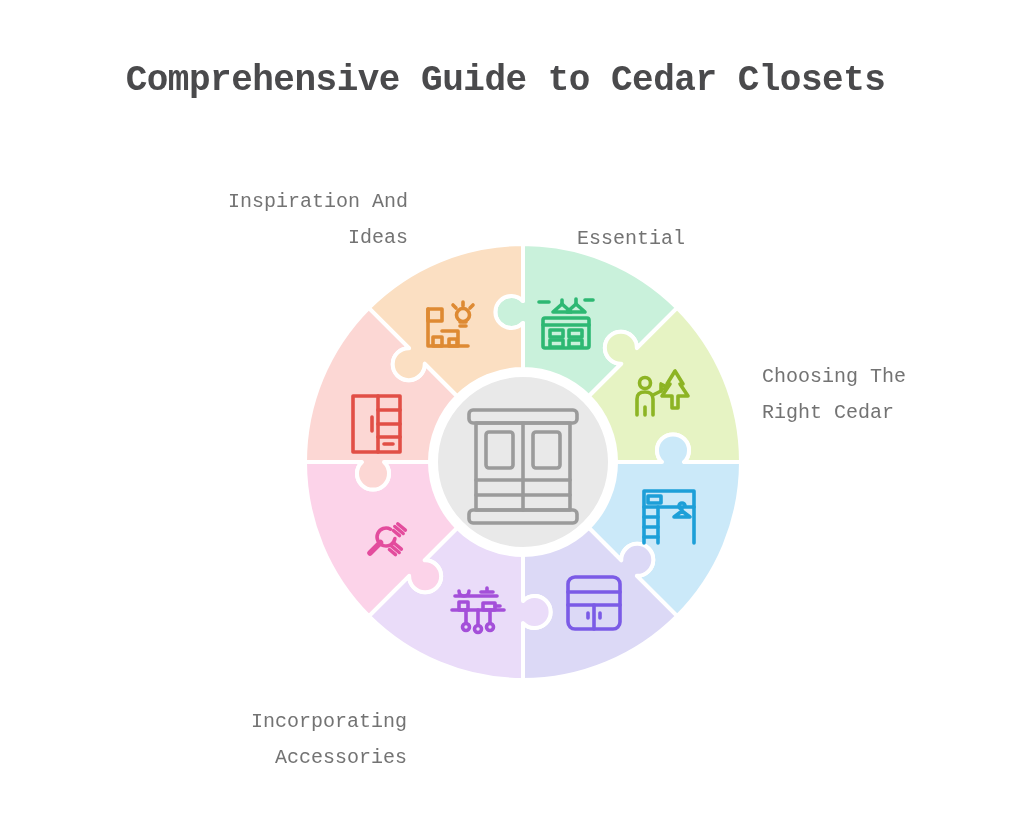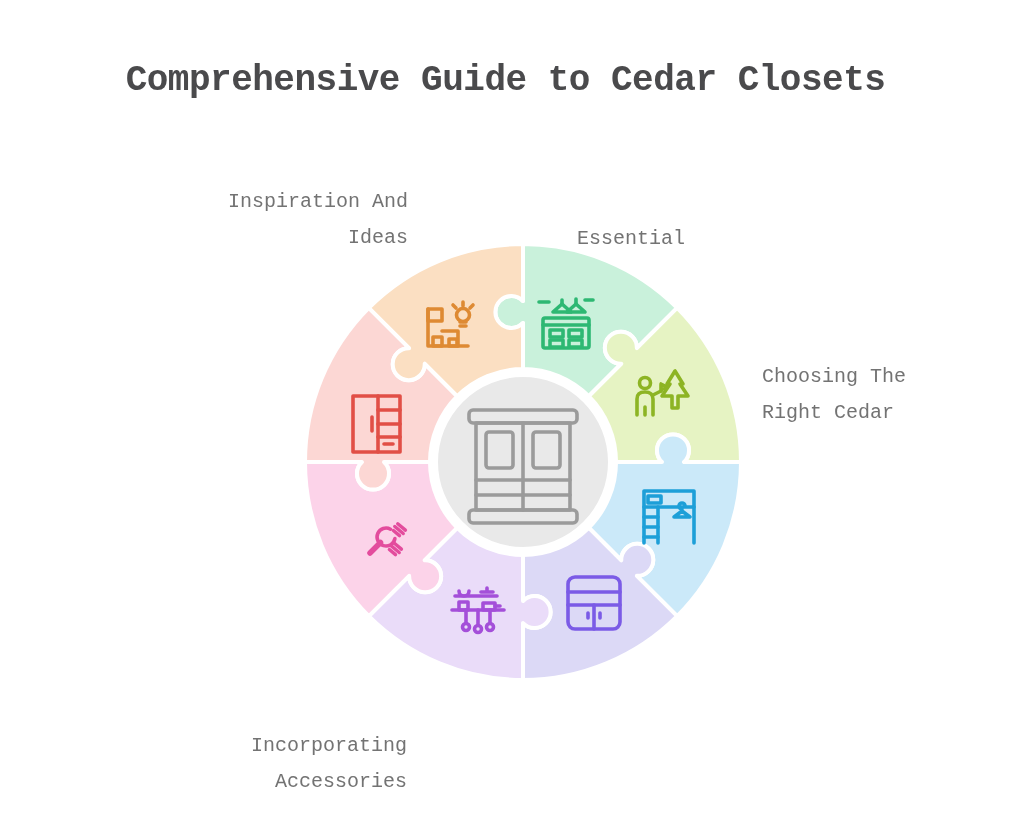--- a/index.html
+++ b/index.html
@@ -16,21 +16,21 @@
   .lbl {
     position:absolute; font-size:20px; line-height:36px; color:#737373;
     white-space:pre-line;
   }
   .lbl-inspiration   { right:603px; top:184px; text-align:right; }
   .lbl-benefits      { left:577px;  top:221px; }
   .lbl-choosing      { left:762px;  top:343px;margin-top:16px; }
   .lbl-maintenance   { right:724px; top:345px; text-align:right; }
   .lbl-diy           { right:724px; top:505px; text-align:right; }
   .lbl-designing     { left:762px;  top:527px; }
-  .lbl-incorporating { right:604px; top:728px; text-align:right; }
+  .lbl-incorporating { right:604px; top:704px; text-align:right; }
   .lbl-essential     { left:577px;  top:688px; }
   .icon { fill:none; stroke-width:3.6; stroke-linecap:round; stroke-linejoin:round; }
 </style>
 </head>
 <body>
 
 <div class="canvas">
 
   <div class="title">Comprehensive Guide to Cedar Closets</div>
 

